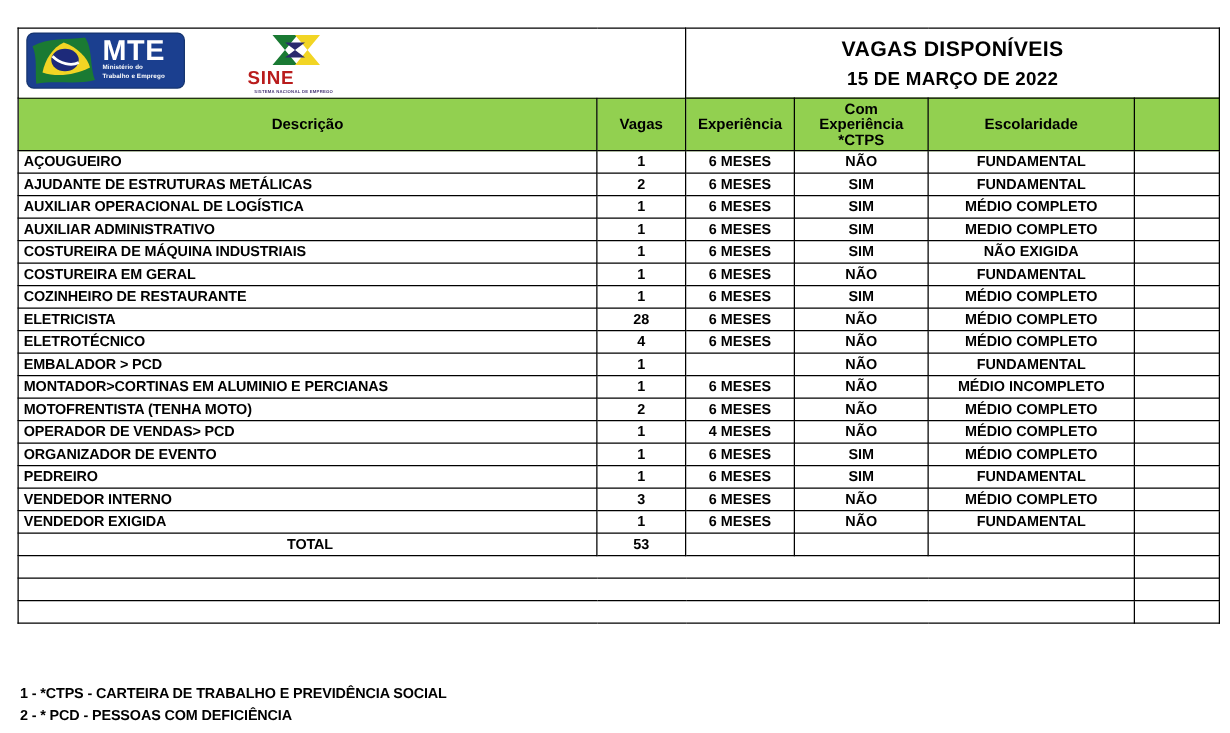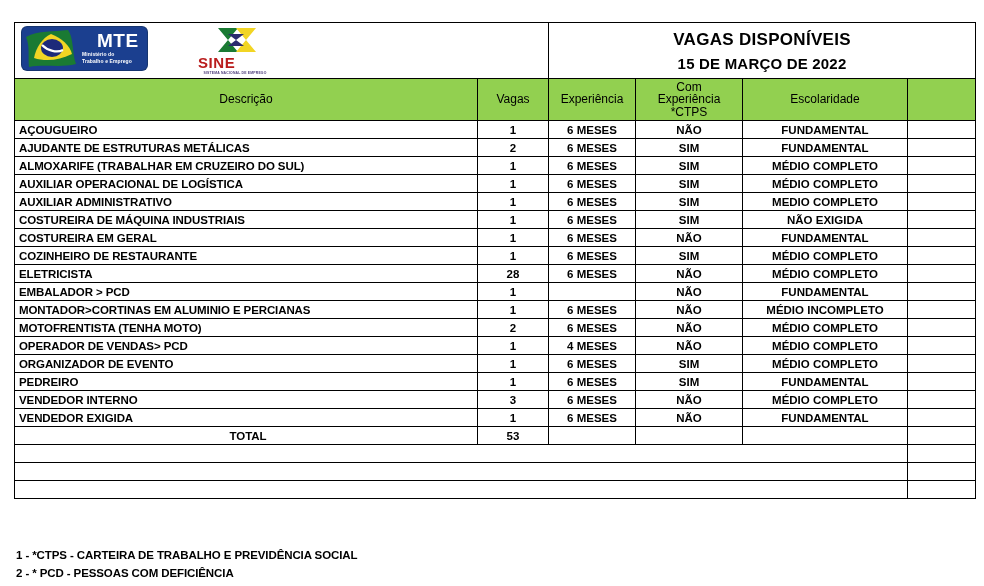--- a/index.html
+++ b/index.html
@@ -76,21 +76,21 @@
     letter-spacing: 0.2px;
     line-height: 1.4;
   }
 
   
   tr.hdr td {
     background: #92D050;
     text-align: center;
     height: 36px;
     font-size: 12px;
-    font-weight: normal;
+    font-weight: bold;
     padding: 2px 3px !important;
   }
   td.hdr-desc { font-size: 12.5px; }
 
   
   td.desc {
     text-align: left;
     padding-left: 4px !important;
     white-space: nowrap;
     font-size: 11.5px;
@@ -125,26 +125,25 @@
     height: 41px;
   }
   .mte-text {
     position: absolute;
     left: 60px;
     top: 4px;
     width: 64px;
     color: #ffffff;
   }
   .mte-abbr {
-    font-size: 19px;
+    font-size: 23px;
     font-weight: bold;
     letter-spacing: 0.5px;
     line-height: 19px;
     font-family: "Liberation Sans", sans-serif;
-    margin-left: 15px;
   }
   .mte-full {
     font-size: 5px;
     font-weight: bold;
     line-height: 6px;
     margin-top: 1px;
     letter-spacing: 0.1px;
   }
 
   .sine-logo {
@@ -272,28 +271,20 @@
         </tr>
         <tr>
           <td class="desc">AJUDANTE DE ESTRUTURAS METÁLICAS</td>
           <td class="num">2</td>
           <td class="ctr">6 MESES</td>
           <td class="ctr">SIM</td>
           <td class="ctr">FUNDAMENTAL</td>
           <td class="blank"></td>
         </tr>
         <tr>
-          <td class="desc">ALMOXARIFE (TRABALHAR EM CRUZEIRO DO SUL)</td>
-          <td class="num">1</td>
-          <td class="ctr">6 MESES</td>
-          <td class="ctr">SIM</td>
-          <td class="ctr">MÉDIO COMPLETO</td>
-          <td class="blank"></td>
-        </tr>
-        <tr>
           <td class="desc">AUXILIAR OPERACIONAL DE LOGÍSTICA</td>
           <td class="num">1</td>
           <td class="ctr">6 MESES</td>
           <td class="ctr">SIM</td>
           <td class="ctr">MÉDIO COMPLETO</td>
           <td class="blank"></td>
         </tr>
         <tr>
           <td class="desc">AUXILIAR ADMINISTRATIVO</td>
           <td class="num">1</td>
@@ -322,20 +313,28 @@
           <td class="desc">COZINHEIRO DE RESTAURANTE</td>
           <td class="num">1</td>
           <td class="ctr">6 MESES</td>
           <td class="ctr">SIM</td>
           <td class="ctr">MÉDIO COMPLETO</td>
           <td class="blank"></td>
         </tr>
         <tr>
           <td class="desc">ELETRICISTA</td>
           <td class="num">28</td>
+          <td class="ctr">6 MESES</td>
+          <td class="ctr">NÃO</td>
+          <td class="ctr">MÉDIO COMPLETO</td>
+          <td class="blank"></td>
+        </tr>
+        <tr>
+          <td class="desc">ELETROTÉCNICO</td>
+          <td class="num">4</td>
           <td class="ctr">6 MESES</td>
           <td class="ctr">NÃO</td>
           <td class="ctr">MÉDIO COMPLETO</td>
           <td class="blank"></td>
         </tr>
         <tr>
           <td class="desc">EMBALADOR &gt; PCD</td>
           <td class="num">1</td>
           <td class="ctr"></td>
           <td class="ctr">NÃO</td>

